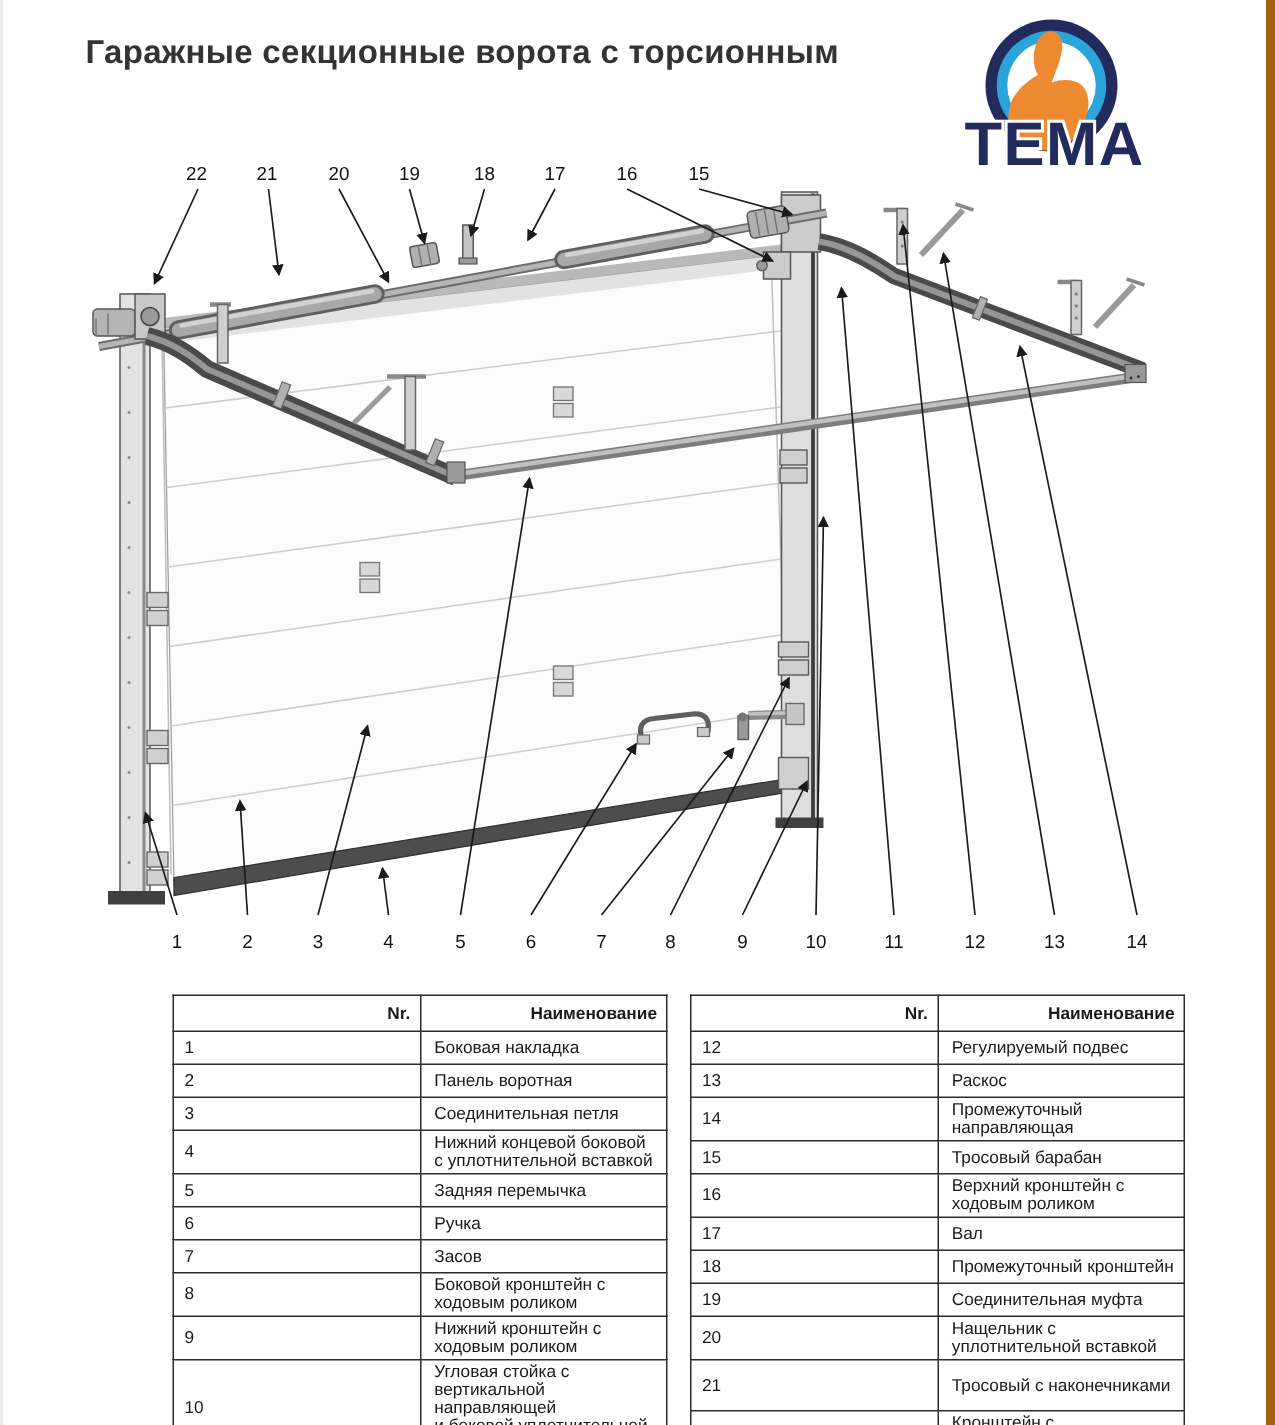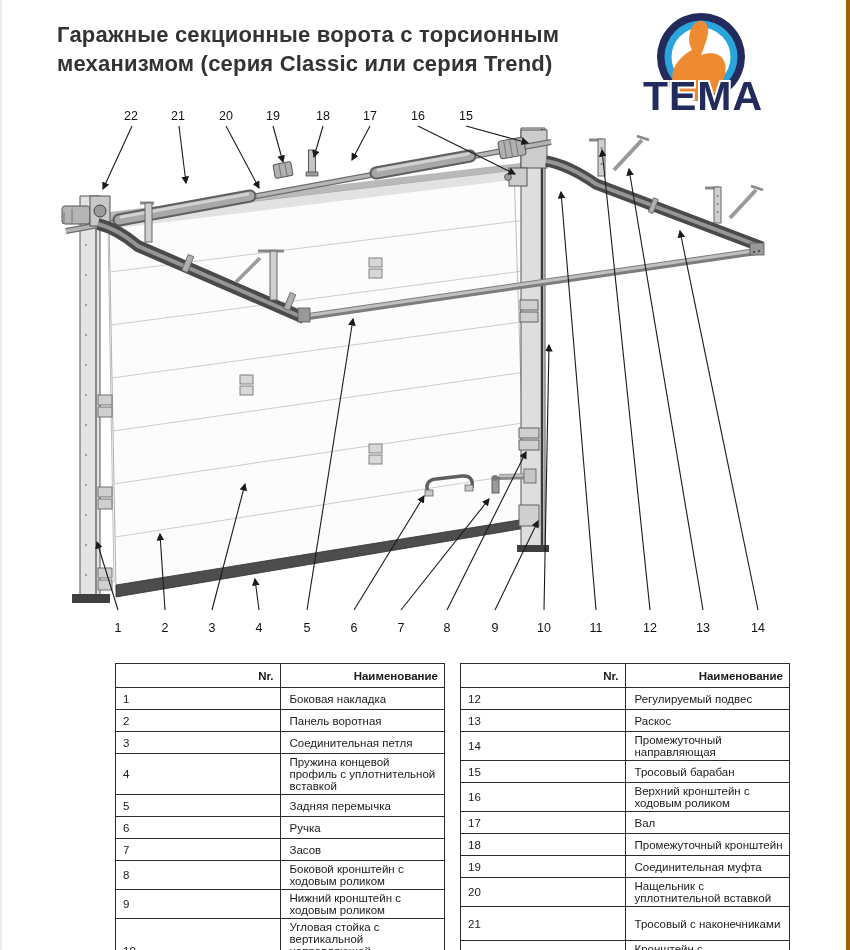--- a/index.html
+++ b/index.html
@@ -1,18 +1,18 @@
 <!DOCTYPE html>
 <html lang="ru"><head>
 <meta charset="utf-8">
 <style>
   html,body{margin:0;padding:0;background:#fff;}
   .page{position:relative;width:850px;height:950px;background:#fff;overflow:hidden;
         font-family:"Liberation Sans",sans-serif;
-        border-left:2px solid #ececec;border-right:4px solid #a16207;box-sizing:border-box;}
+        border-left:2px solid #ececec;border-right:6px solid #a16207;box-sizing:border-box;}
   .title{position:absolute;left:55px;top:20px;width:590px;
          font-size:22px;font-weight:bold;color:#333;line-height:29px;letter-spacing:.2px;}
   .logo{position:absolute;left:633px;top:6px;width:140px;height:112px;}
   .diagram{position:absolute;left:0;top:0;width:850px;height:660px;}
   .tbl{position:absolute;top:663px;width:330px;border-collapse:collapse;table-layout:fixed;
        font-size:11.5px;color:#1a1a1a;}
   .tbl.left{left:113px;}
   .tbl.right{left:458px;}
   .tbl th,.tbl td{border:1px solid #2b2b2b;padding:2px 6px;vertical-align:middle;}
   .tbl th{font-weight:bold;text-align:right;height:19px;font-size:11.5px;}
@@ -22,21 +22,20 @@
   .tbl tr.tall td{height:29px;}
   svg text.callout{font-family:"Liberation Sans",sans-serif;font-size:12.5px;fill:#111;}
 </style>
 </head>
 <body>
 
 <div class="page">
 
   <div class="title">
     <span>Гаражные секционные ворота с торсионным</span><br>
-    <span>механизмом (серия Classic или серия Trend)</span>
   </div>
 
   <svg class="logo" viewBox="0 0 140 112">
     <g>
       <circle cx="66" cy="51" r="44" fill="#232a5c"></circle>
       <circle cx="66" cy="51" r="36.5" fill="#2aa5dc"></circle>
       <circle cx="66" cy="51" r="29.5" fill="#ffffff"></circle>
       <path fill="#ee8a31" d="M57,44 C52,36 54,22 60,17 C65,13 72,15 73,22 C74,28 71,36 68,44 L66,49
            C75,46 84,47 88,53 C92,59 91,68 88,75 C85,83 79,90 70,93
            C60,96 48,94 42,87 C36,80 36,68 40,60 C44,53 51,47 57,44 Z"></path>
@@ -305,21 +304,21 @@
     <tr>
           <td class="nr">2</td>
           <td class="name">Панель воротная</td>
         </tr>
     <tr>
           <td class="nr">3</td>
           <td class="name">Соединительная петля</td>
         </tr>
     <tr>
           <td class="nr">4</td>
-          <td class="name">Пружина концевой профиль с уплотнительной вставкой</td>
+          <td class="name">Нижний концевой боковой с уплотнительной вставкой</td>
         </tr>
     <tr>
           <td class="nr">5</td>
           <td class="name">Задняя перемычка</td>
         </tr>
     <tr>
           <td class="nr">6</td>
           <td class="name">Ручка</td>
         </tr>
     <tr>

